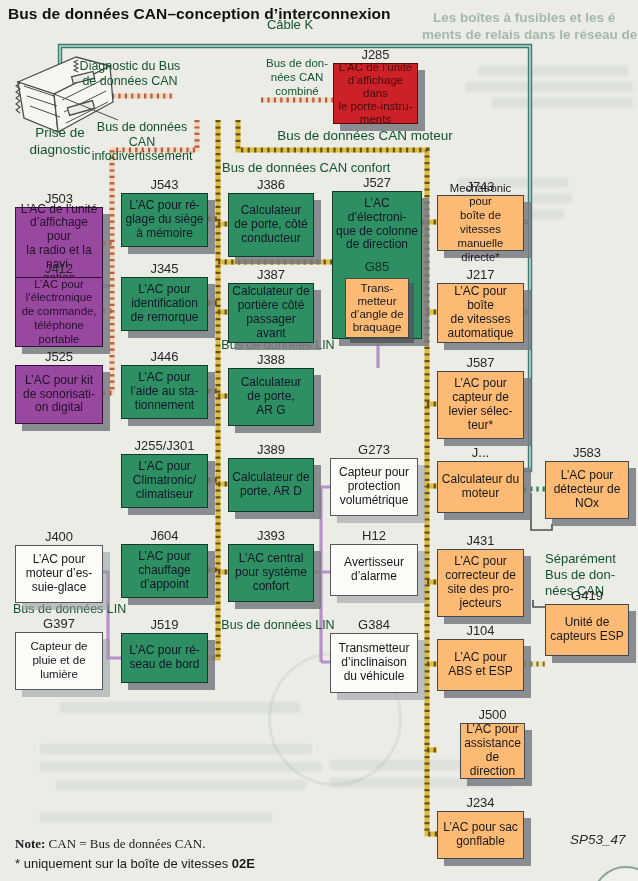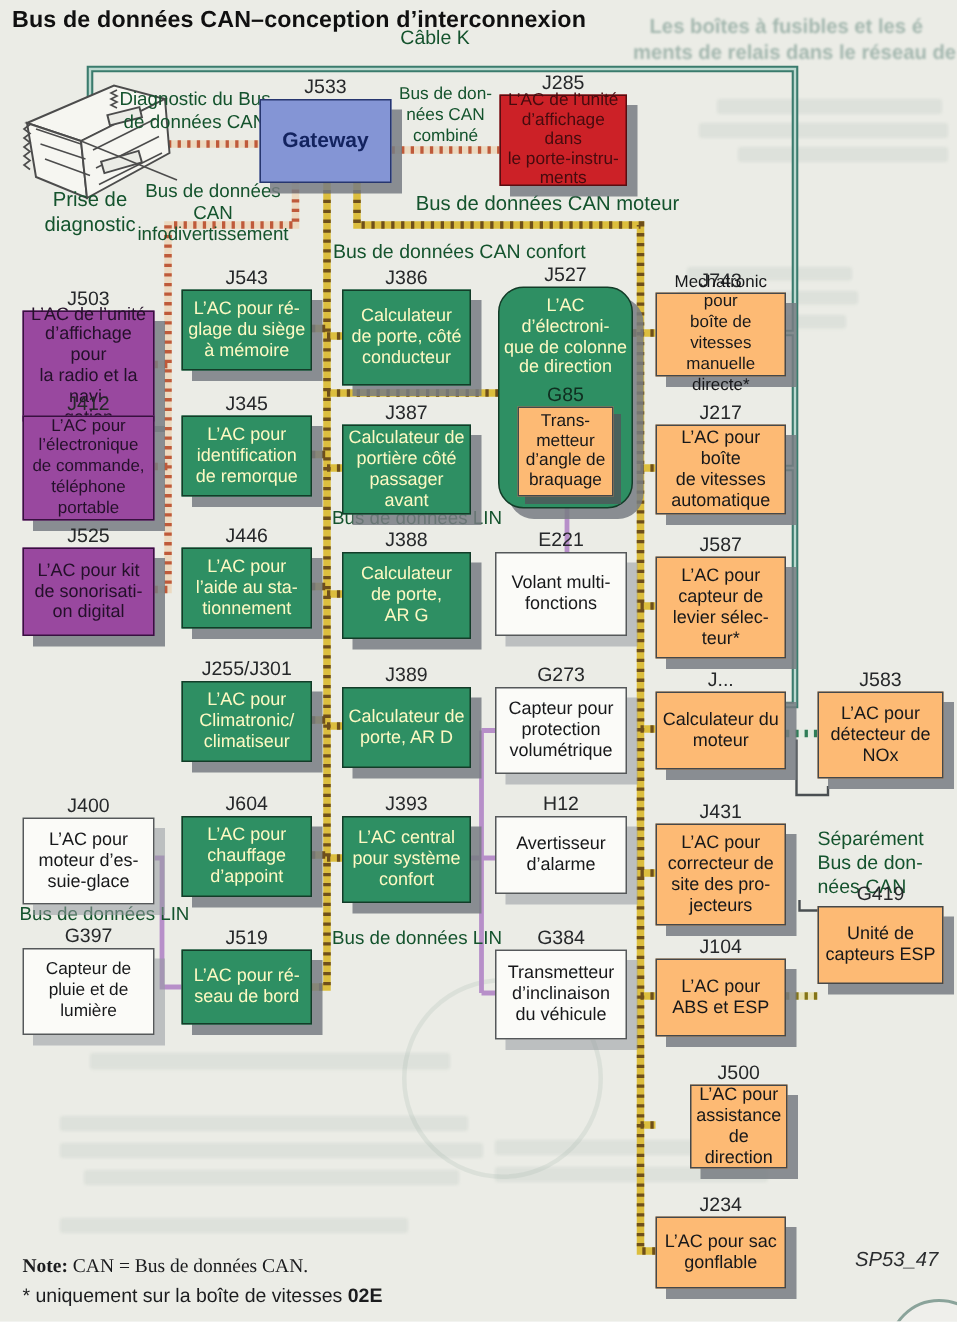--- a/index.html
+++ b/index.html
@@ -8,21 +8,21 @@
 
   .title{position:absolute;left:8px;top:5px;font-size:15.5px;font-weight:bold;color:#101010;letter-spacing:.1px;}
 
   svg.lines{position:absolute;left:0;top:0;z-index:1;}
 
   .node{position:absolute;z-index:3;}
   .code{font-size:13px;color:#26282a;text-align:center;height:15px;line-height:15px;margin-bottom:1px;}
   .bx{position:relative;border:1px solid rgba(20,25,25,.6);display:flex;align-items:center;justify-content:center;
       box-shadow:7px 7px 0 rgba(120,125,130,.85);}
   .bx .lbl{white-space:pre-line;text-align:center;font-size:12px;line-height:13.8px;padding:1px 2px;}
-  .bx.green{background:#2e8f63;border-color:#133c28;}  .bx.green .lbl{color:#fef9c3;}
+  .bx.green{background:#2e8f63;border-color:#133c28;}  .bx.green .lbl{color:#0f172a;}
   .bx.purple{background:#99489f;border-color:#381040;} .bx.purple .lbl{color:#24102a;}
   .bx.red{background:#cc2127;border-color:#570d10;}    .bx.red .lbl{color:#460b0e;font-size:11.5px;line-height:13.2px;}
   .bx.blue{background:#8495d5;border-color:#27366f;}   .bx.blue .lbl{color:#13235f;font-weight:bold;font-size:14px;}
   .bx.gray{background:#fdba74;border-color:#45484a;}   .bx.gray .lbl{color:#17181a;}
   .bx.white{background:#fbfbf8;border-color:#55585a;box-shadow:7px 7px 0 rgba(150,155,160,.55);} .bx.white .lbl{color:#17181a;}
   .bx.inner{box-shadow:5px 5px 0 rgba(80,85,90,.8);}
   .bx.inner .lbl{font-size:11.5px;line-height:13px;}
 
   .buslabel{position:absolute;z-index:2;color:#14532d;white-space:pre-line;}
   .ctr{text-align:center;}
@@ -130,26 +130,20 @@
 infodivertissement</div>
   <div class="buslabel ctr" style="left:250px;top:128px;width:230px;font-size:13.5px;">Bus de données CAN moteur</div>
   <div class="buslabel" style="left:222px;top:160px;font-size:13px;">Bus de données CAN confort</div>
   <div class="buslabel ctr" style="left:218px;top:338px;width:120px;font-size:12.5px;">Bus de données LIN</div>
   <div class="buslabel ctr" style="left:218px;top:618px;width:120px;font-size:12.5px;">Bus de données LIN</div>
   <div class="buslabel" style="left:13px;top:602px;font-size:12.5px;">Bus de données LIN</div>
   <div class="buslabel" style="left:545px;top:551px;font-size:13px;line-height:16px;">Séparément
 Bus de don-
 nées CAN</div>
 
-  <div class="node" style="left:173px;top:50px;width:88px;">
-    <div class="code">J533</div>
-    <div class="bx blue" style="height:54px;">
-        <div class="lbl">Gateway</div>
-      </div>
-  </div>
   <div class="node" style="left:333px;top:47px;width:85px;">
     <div class="code">J285</div>
     <div class="bx red" style="height:59px;">
         <div class="lbl">L’AC de l’unité
 d’affichage dans
 le porte-instru-
 ments</div>
       </div>
   </div>
 
@@ -279,40 +273,33 @@
     <div class="code">J393</div>
     <div class="bx green" style="height:56px;">
         <div class="lbl">L’AC central
 pour système
 confort</div>
       </div>
   </div>
 
   <div class="node" style="left:332px;top:175px;width:90px;">
     <div class="code">J527</div>
-    <div class="bx green" style="height:142px;flex-direction:column;justify-content:flex-start;padding-top:4px;border-radius:17px;">
+    <div class="bx green" style="height:142px;flex-direction:column;justify-content:space-between;padding-top:4px;">
       <div class="lbl">L’AC d’électroni-
 que de colonne
 de direction</div>
       <div class="code" style="margin:2px 0 1px;color:#102e20;">G85</div>
       <div class="bx gray inner" style="width:62px;height:58px;">
         <div class="lbl">Trans-
 metteur
 d’angle de
 braquage</div>
       </div>
     </div>
   </div>
-  <div class="node" style="left:330px;top:352px;width:88px;">
-    <div class="code">E221</div>
-    <div class="bx white" style="height:54px;">
-        <div class="lbl">Volant multi-
-fonctions</div>
-      </div>
-  </div>
   <div class="node" style="left:330px;top:442px;width:88px;">
     <div class="code">G273</div>
     <div class="bx white" style="height:56px;">
         <div class="lbl">Capteur pour
 protection
 volumétrique</div>
       </div>
   </div>
   <div class="node" style="left:330px;top:528px;width:88px;">
     <div class="code">H12</div>

